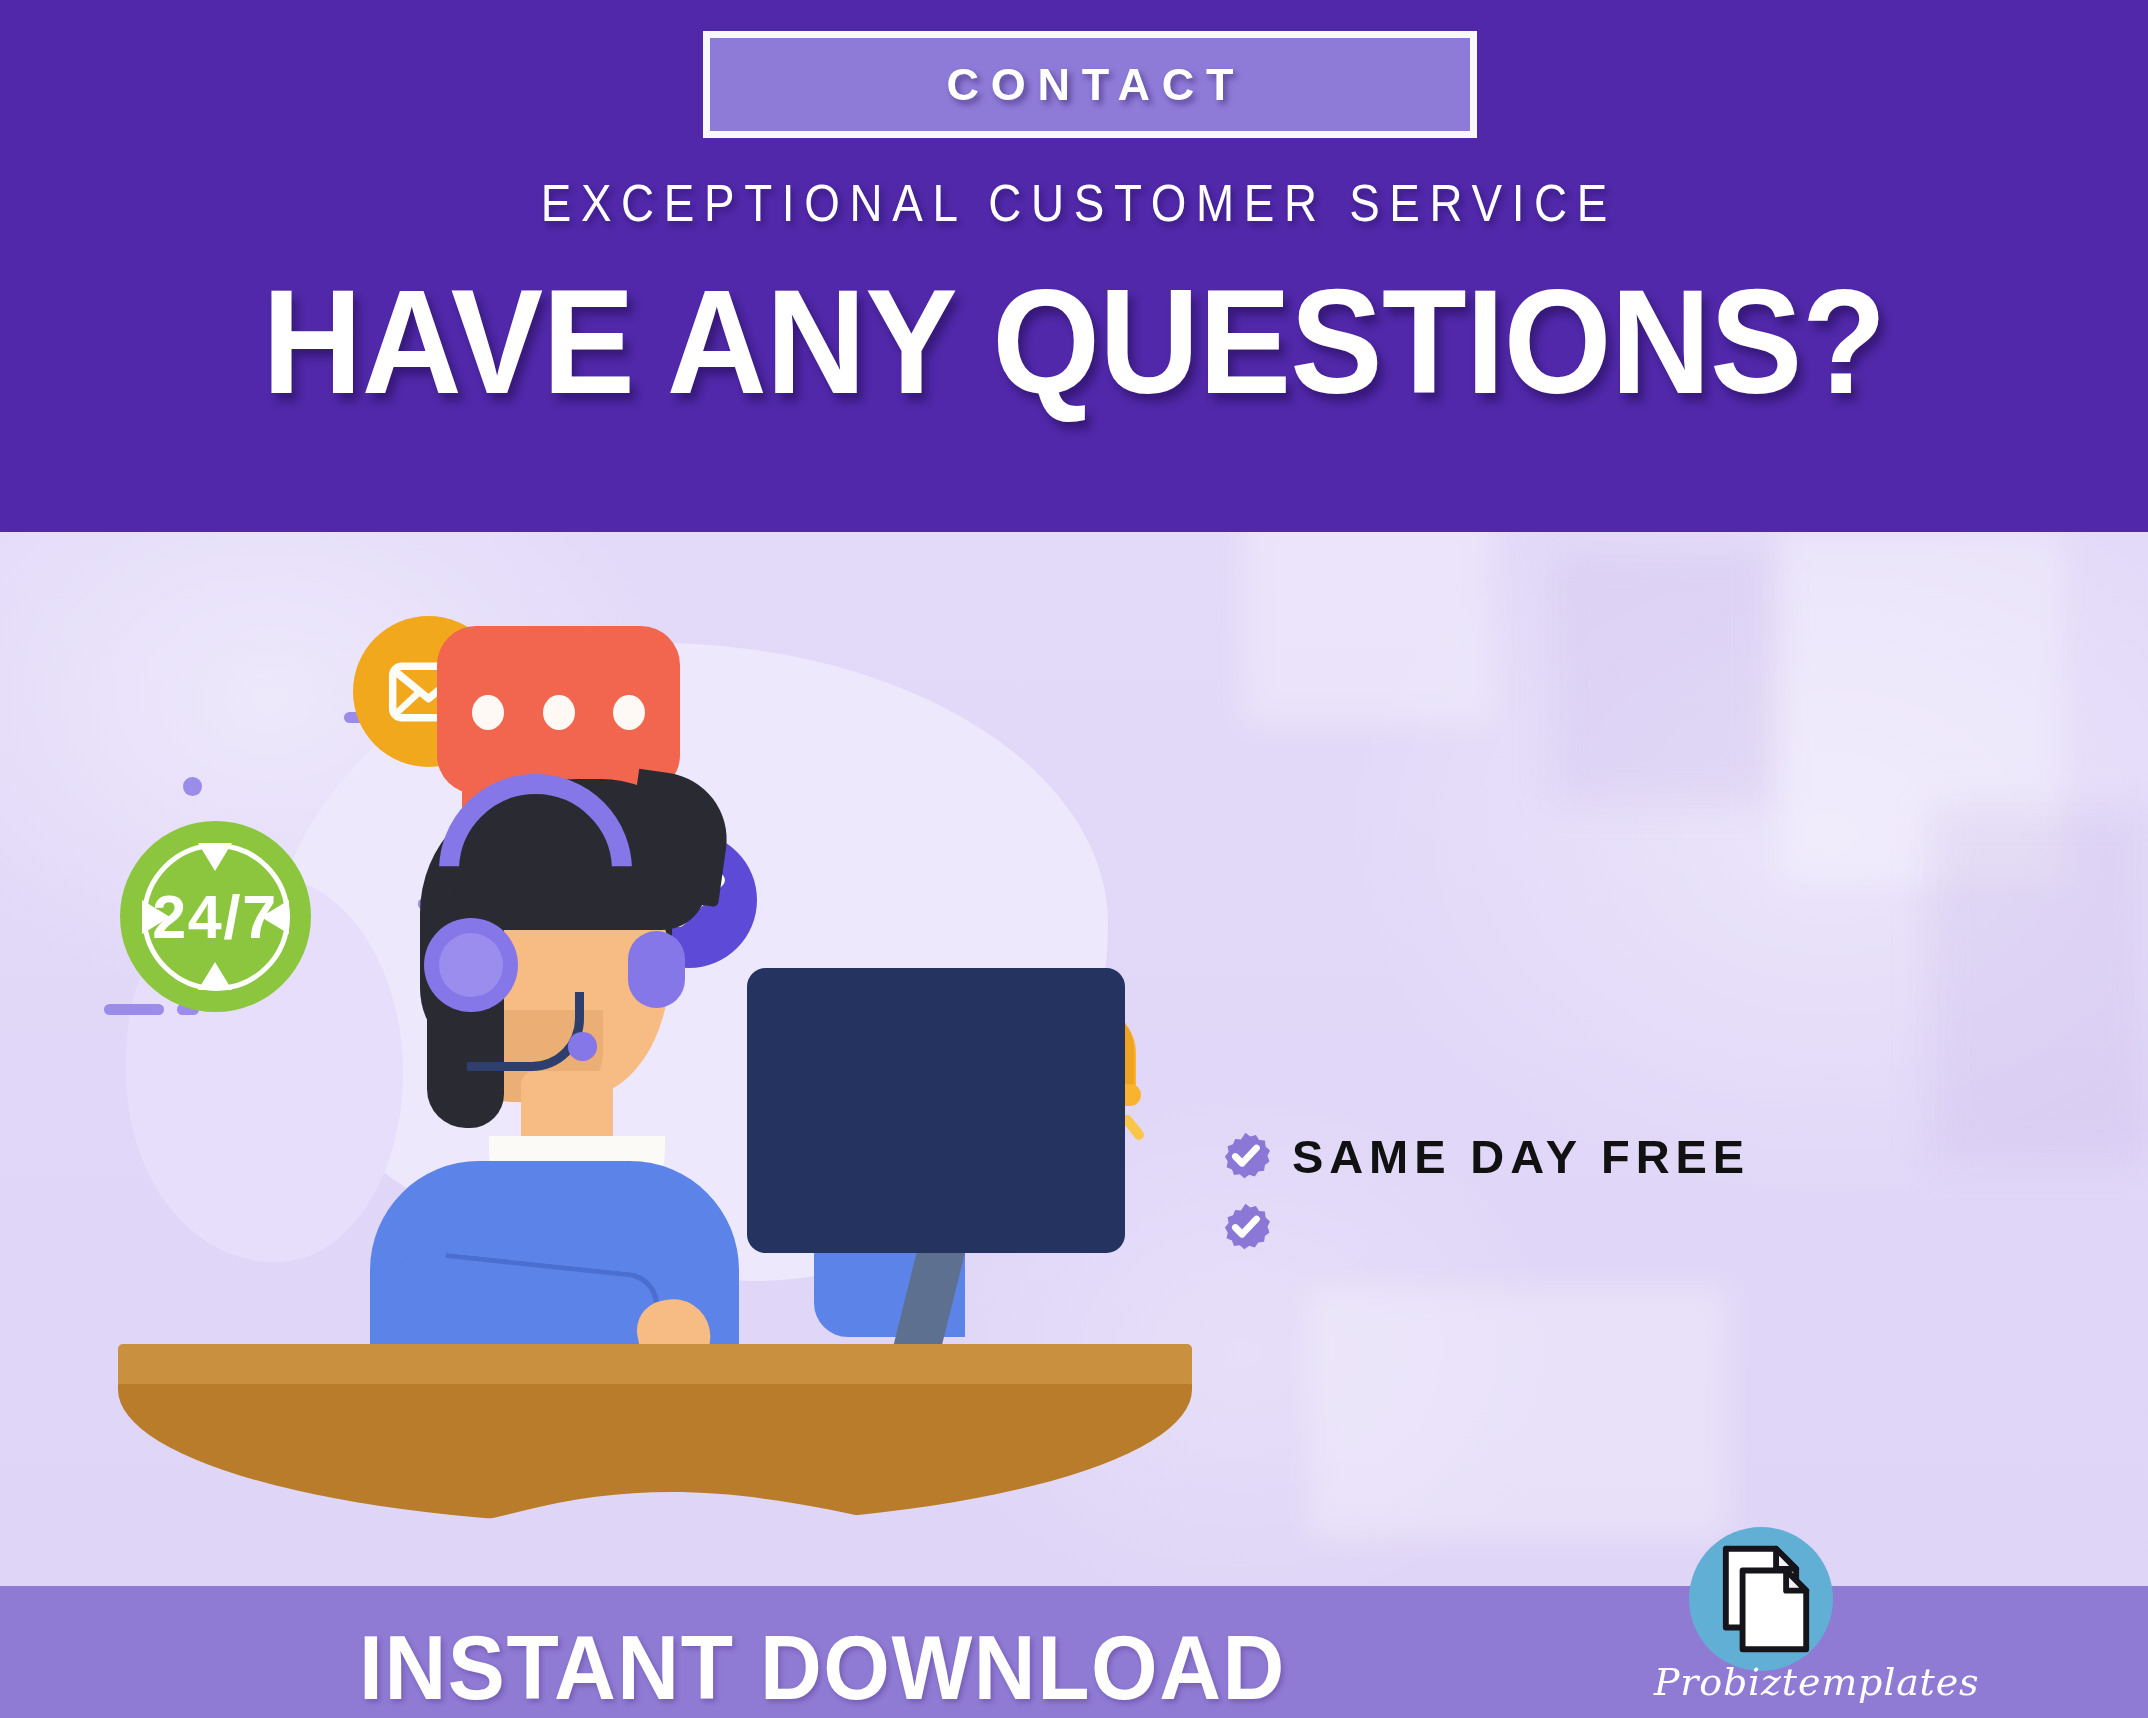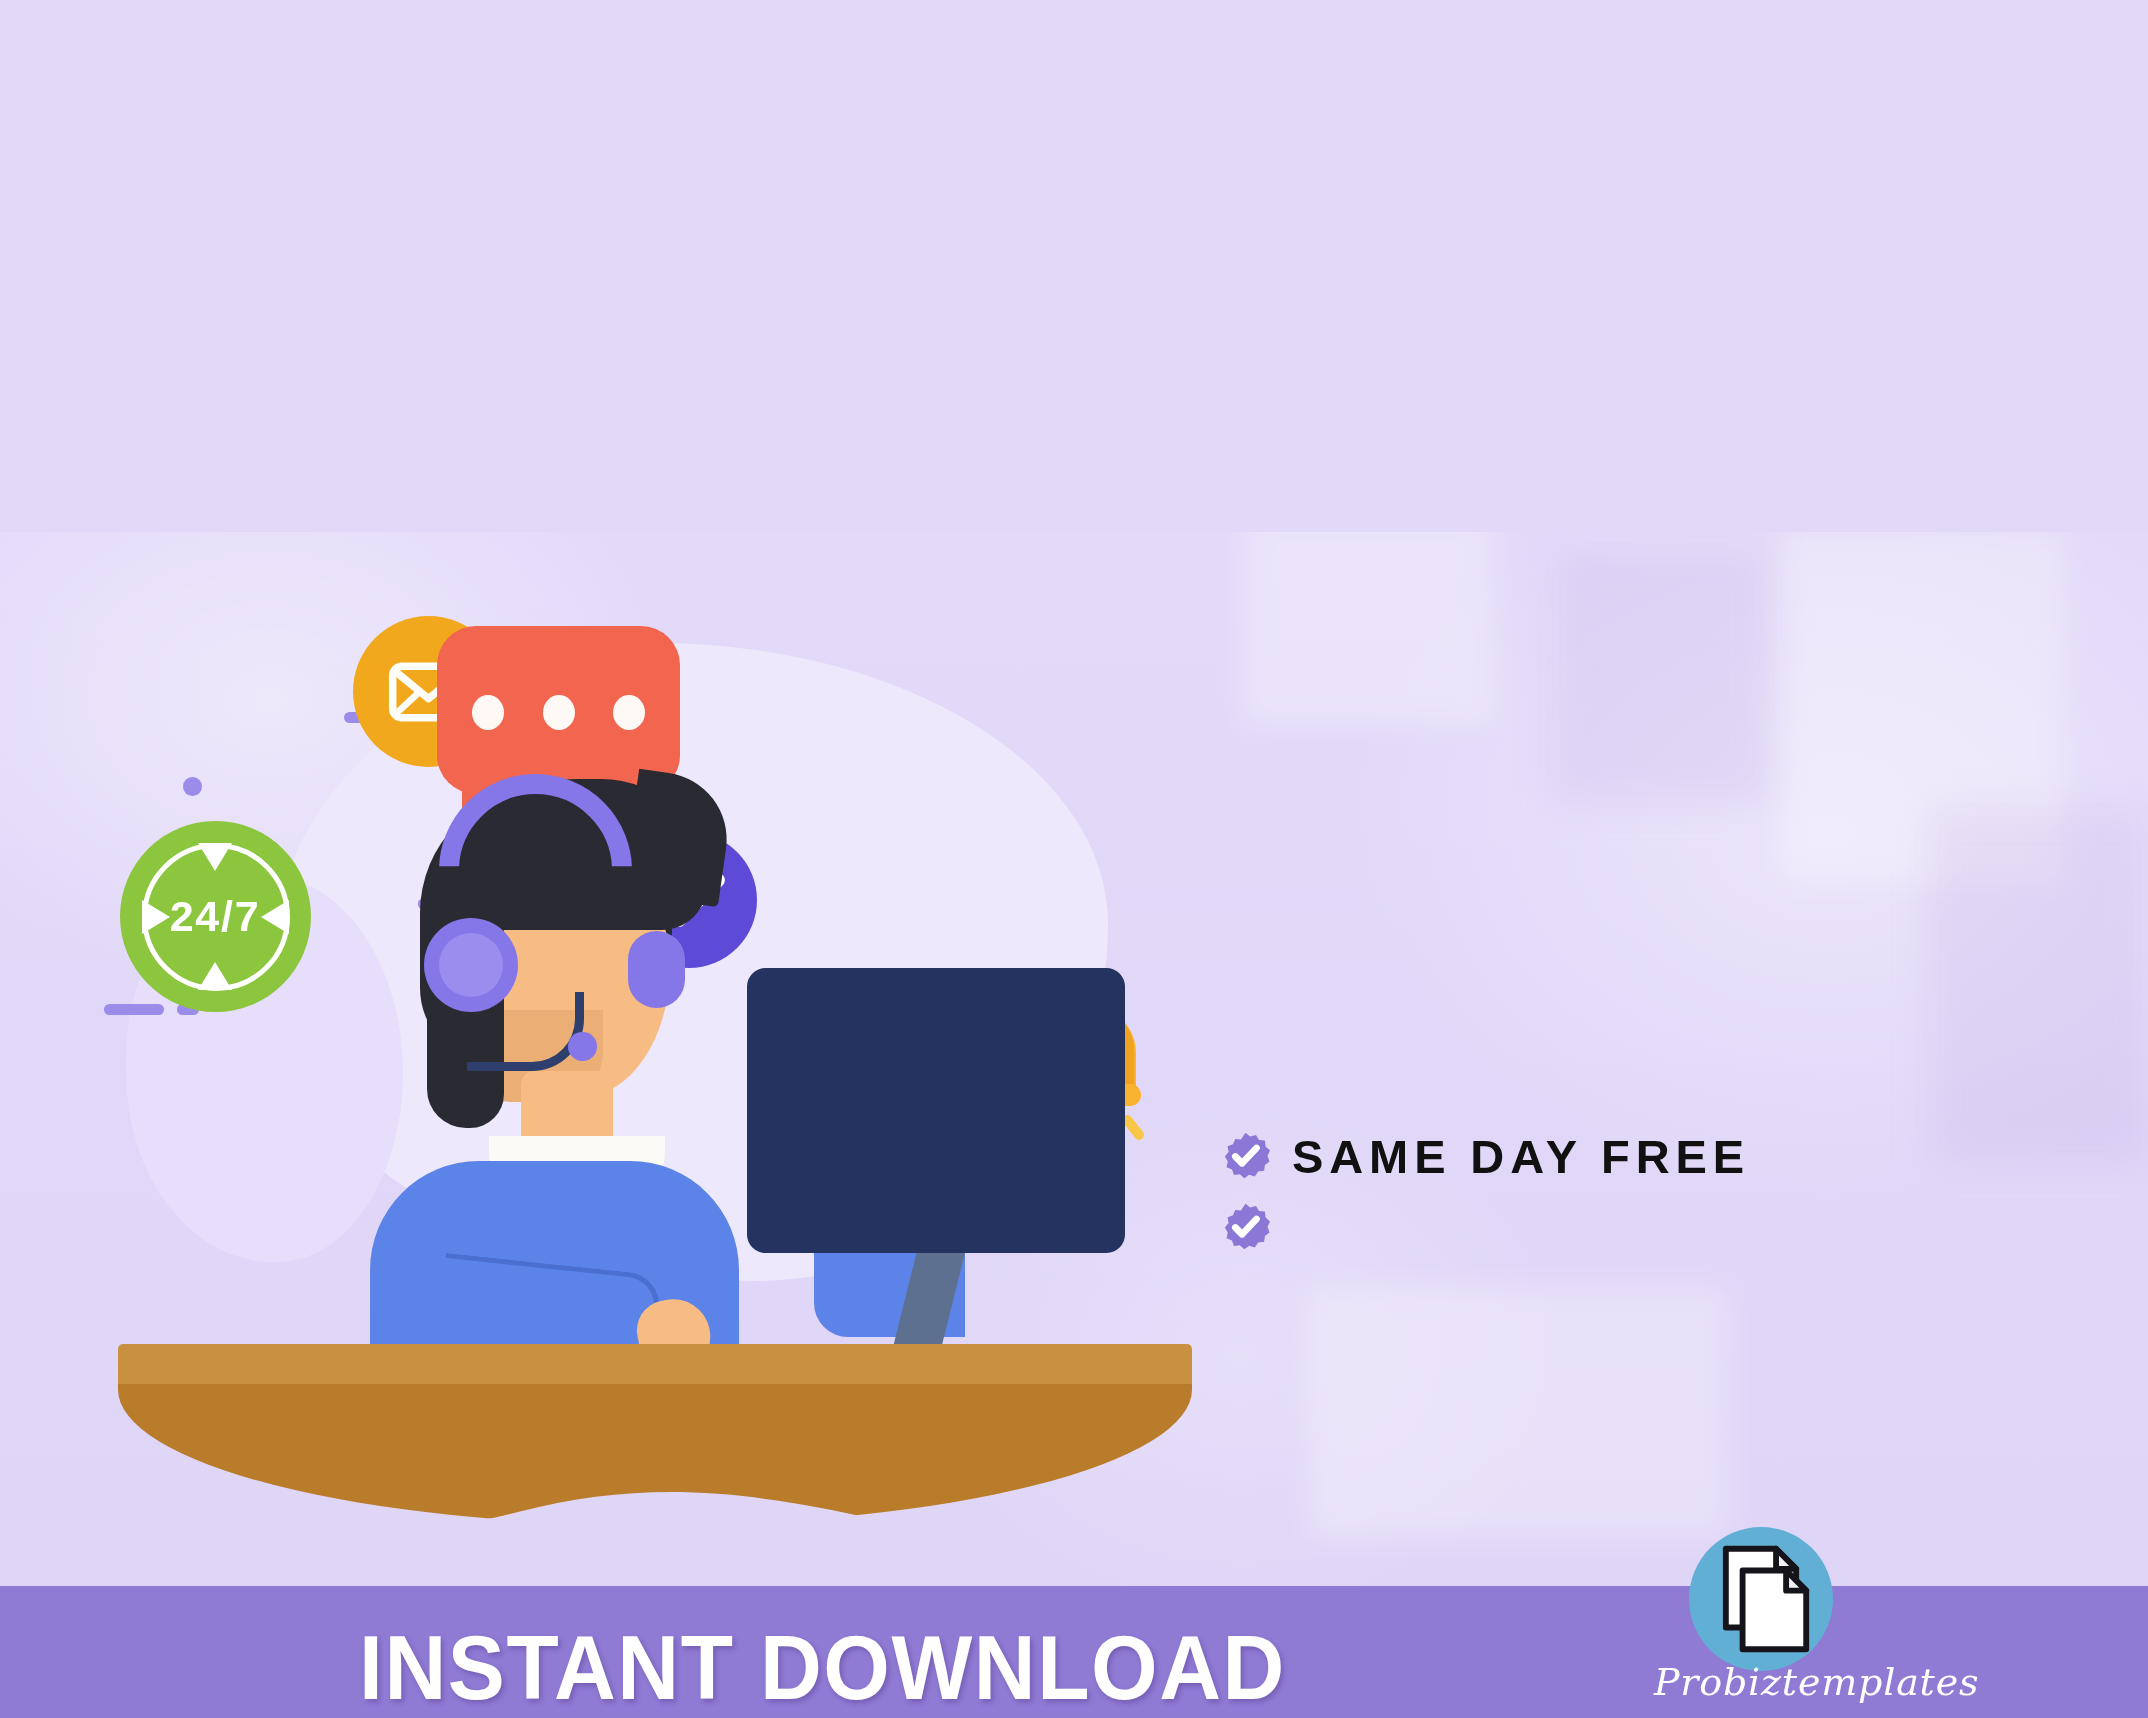--- a/index.html
+++ b/index.html
@@ -101,21 +101,21 @@
     background:#F2A81D; border-radius:50%;
     display:flex; align-items:center; justify-content:center;
   }
   
   #badge247 {
     position:absolute; left:18.5px; top:289px; width:191px; height:191px;
     background:#8CC63E; border-radius:50%;
     display:flex; align-items:center; justify-content:center;
   }
   #badge247-label {
-    color:#FFFFFF; font-size:43px; font-weight:bold;
+    color:#FFFFFF; font-size:61px; font-weight:bold;
     letter-spacing:1.7px;
     font-family:"Liberation Sans", sans-serif;
     z-index:3; position:relative;
   }
   .ring247 {
     position:absolute; left:22px; top:22px; width:148px; height:148px;
     border:5.9px solid #FFFFFF; border-radius:50%;
   }
   .notch { position:absolute; width:0; height:0; }
   .notch.top    { left:50%; top:22px;  margin-left:-17px; border-left:17px solid transparent; border-right:17px solid transparent; border-top:28.5px solid #FFFFFF; }
@@ -261,20 +261,27 @@
     font-style:italic;
     letter-spacing:0.8px;
     white-space:nowrap;
   }
 </style>
 </head>
 <body>
 
 <div id="poster">
 
+  <div id="header">
+    <div id="contact-badge">
+      <span id="contact-badge-label">CONTACT</span>
+    </div>
+    <div id="subheadline">EXCEPTIONAL CUSTOMER SERVICE</div>
+    <div id="headline">HAVE ANY QUESTIONS?</div>
+  </div>
 
   <div id="stage">
 
     <div class="tex" style="left:1242px;top:-25px;width:252px;height:218px;"></div>
     <div class="texd" style="left:1552px;top:17px;width:218px;height:252px;"></div>
     <div class="tex" style="left:1779px;top:0px;width:285px;height:352px;"></div>
     <div class="texd" style="left:1930px;top:277px;width:218px;height:352px;"></div>
     <div class="tex" style="left:1309px;top:755px;width:420px;height:252px;"></div>
 
     <div id="illus">

